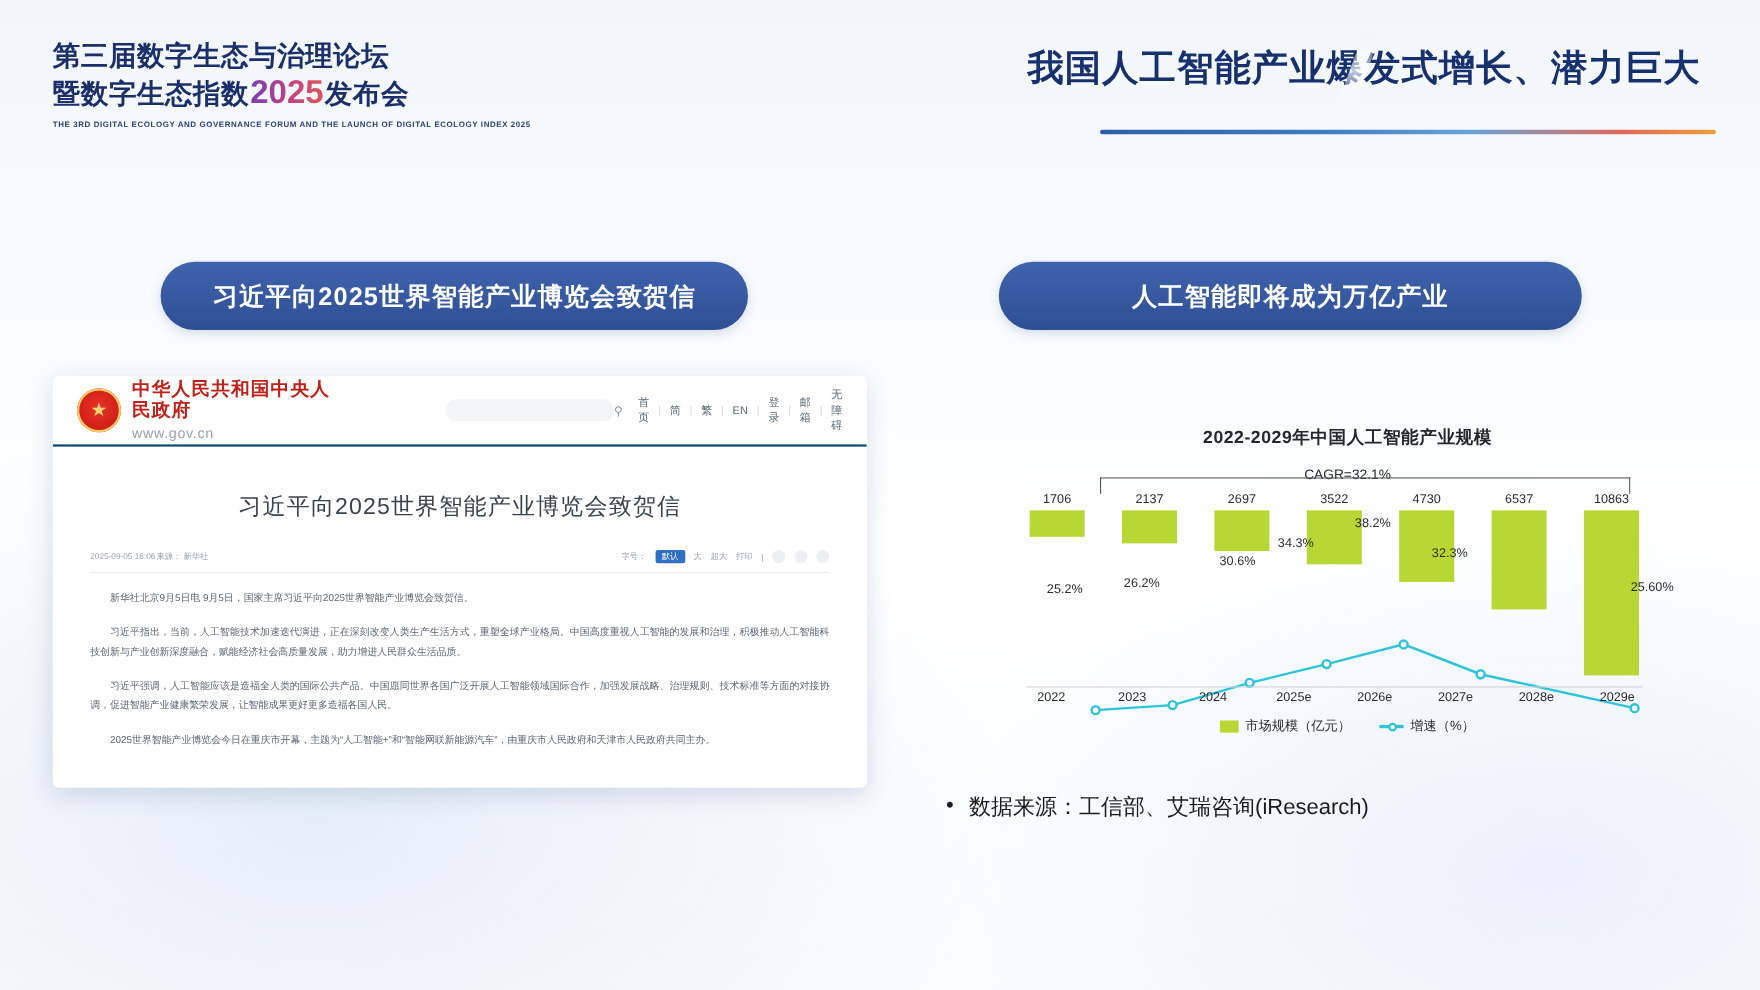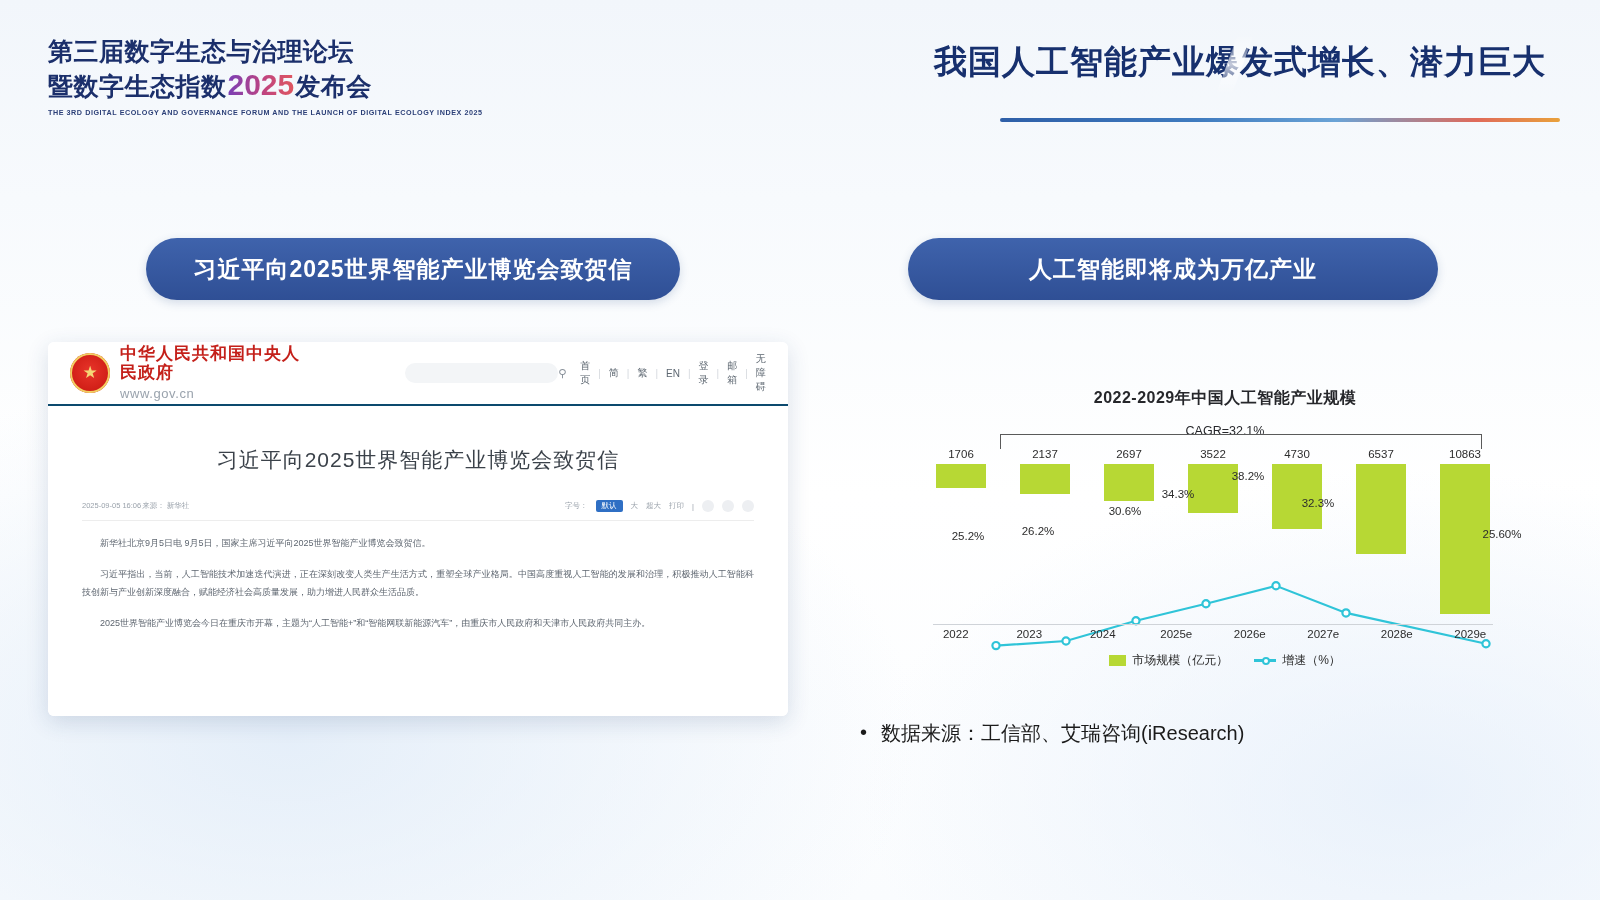--- a/index.html
+++ b/index.html
@@ -233,20 +233,21 @@
           <span>打印</span>
           <span class="sep">|</span>
           <span class="circle-ico"></span>
           <span class="circle-ico"></span>
           <span class="circle-ico"></span>
         </div>
       </div>
 
       <div class="para">新华社北京9月5日电 9月5日，国家主席习近平向2025世界智能产业博览会致贺信。</div>
       <div class="para">习近平指出，当前，人工智能技术加速迭代演进，正在深刻改变人类生产生活方式，重塑全球产业格局。中国高度重视人工智能的发展和治理，积极推动人工智能科技创新与产业创新深度融合，赋能经济社会高质量发展，助力增进人民群众生活品质。</div>
+      <div class="para">习近平强调，人工智能应该是造福全人类的国际公共产品。中国愿同世界各国广泛开展人工智能领域国际合作，加强发展战略、治理规则、技术标准等方面的对接协调，促进智能产业健康繁荣发展，让智能成果更好更多造福各国人民。</div>
       <div class="para">2025世界智能产业博览会今日在重庆市开幕，主题为“人工智能+”和“智能网联新能源汽车”，由重庆市人民政府和天津市人民政府共同主办。</div>
     </div>
   </div>
 
   <div class="chart-card">
     <div class="chart-title">2022-2029年中国人工智能产业规模</div>
     <div class="cagr">CAGR=32.1%</div>
     <div class="cagr-brace"></div>
 
     <div class="plot">

